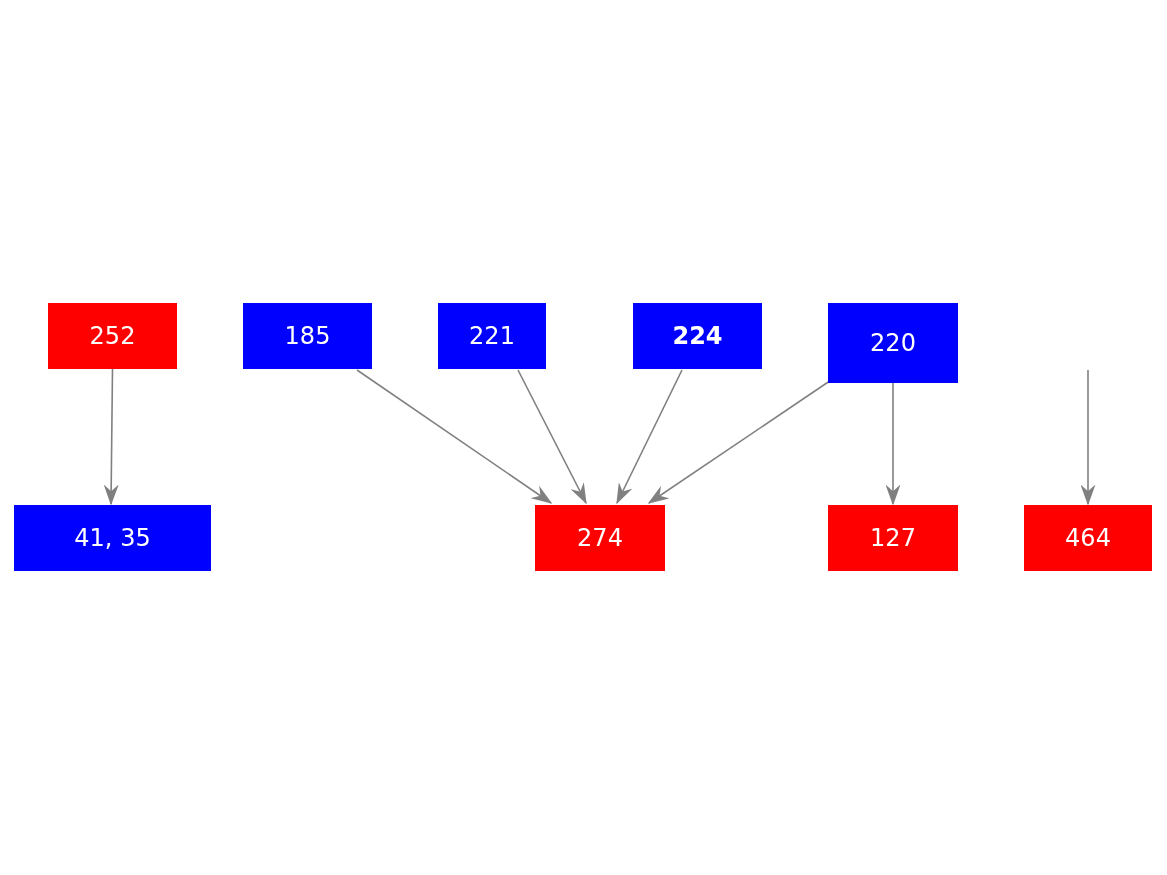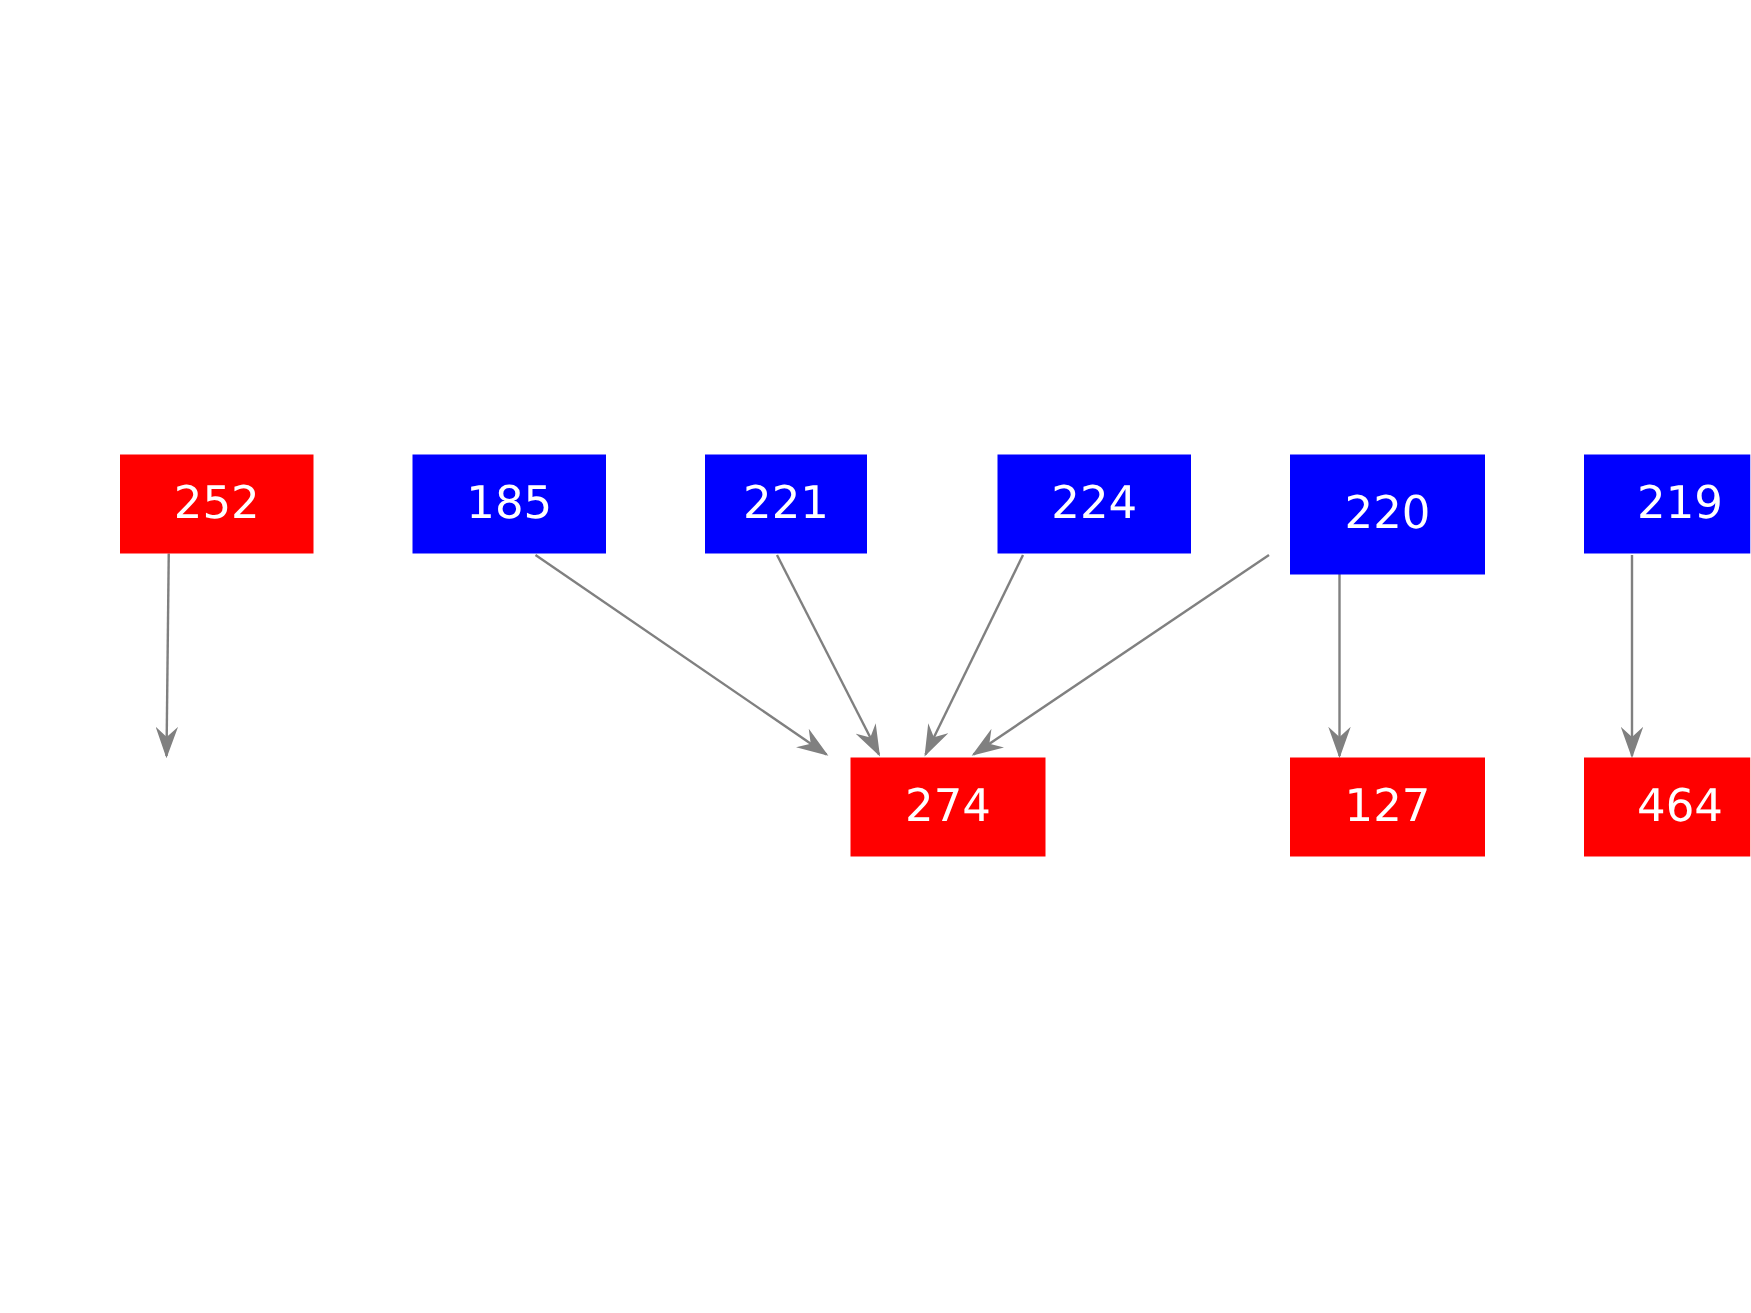--- a/index.html
+++ b/index.html
@@ -25,25 +25,24 @@
   .edge-layer line {
     stroke: #808080;
     stroke-width: 1.6;
   }
   .node {
     position: absolute;
     display: flex;
     align-items: center;
     justify-content: center;
     color: #ffffff;
-    font-size: 30px;
+    font-size: 24px;
     line-height: 1;
     box-sizing: border-box;
     white-space: nowrap;
-    margin-left: 32px;
   }
   .node.red  { background: #ff0000; }
   .node.blue { background: #0000ff; }
 </style>
 </head>
 <body>
 
 <div class="canvas">
 
   <svg class="edge-layer" width="1167" height="875" viewBox="0 0 1167 875">
@@ -66,32 +65,32 @@
   </div>
 
   <div class="node blue" style="left:243px; top:303px; width:129px; height:66px;">
     <span>185</span>
   </div>
 
   <div class="node blue" style="left:438px; top:303px; width:108px; height:66px;">
     <span>221</span>
   </div>
 
-  <div class="node blue" style="left:633px; top:303px; width:129px; height:66px;">
+  <div class="node blue" style="left:633px; top:303px; width:129px; height:66px;font-weight:bold;">
     <span>224</span>
   </div>
 
   <div class="node blue" style="left:828px; top:303px; width:130px; height:80px;">
     <span>220</span>
   </div>
 
-  <div class="node blue" style="left:1024px; top:303px; width:128px; height:66px;">
-    <span>219</span>
+
+  <div class="node blue" style="left:14px; top:505px; width:197px; height:66px;">
+    <span>41, 35</span>
   </div>
-
 
   <div class="node red" style="left:535px; top:505px; width:130px; height:66px;">
     <span>274</span>
   </div>
 
   <div class="node red" style="left:828px; top:505px; width:130px; height:66px;">
     <span>127</span>
   </div>
 
   <div class="node red" style="left:1024px; top:505px; width:128px; height:66px;">

